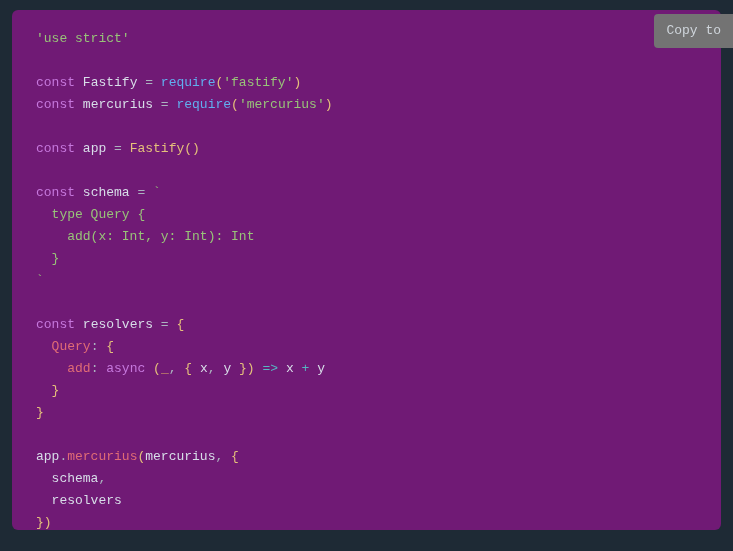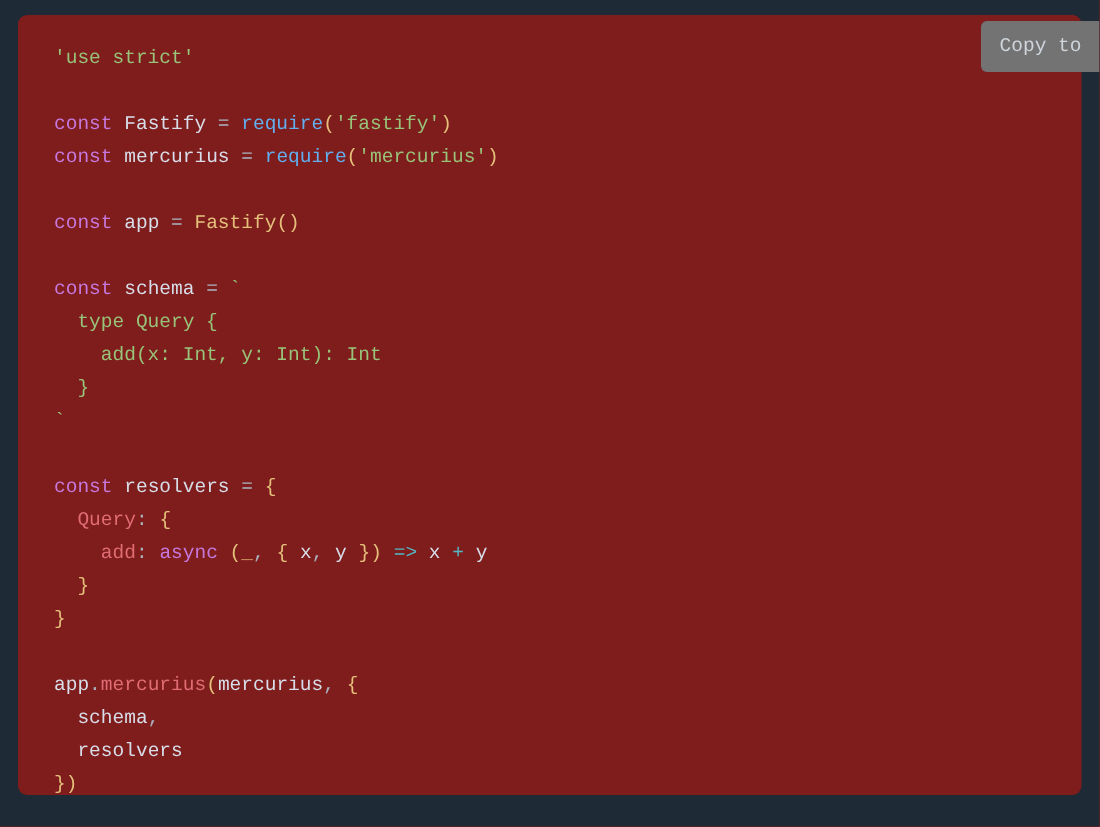--- a/index.html
+++ b/index.html
@@ -13,21 +13,21 @@
     height: 551px;
     overflow: hidden;
     position: relative;
     box-sizing: border-box;
   }
   .code-outer {
     padding: 10px 12px 10px 12px;
     box-sizing: border-box;
   }
   .code-block {
-    background: #7f1d1d;
+    background: #701a75;
     padding: 18px 24px;
     border-radius: 6px;
     box-sizing: border-box;
     color: #c0c5ce;
     white-space: pre;
     overflow: hidden;
     height: 520px;
   }
   .copy-btn {
     position: absolute;

